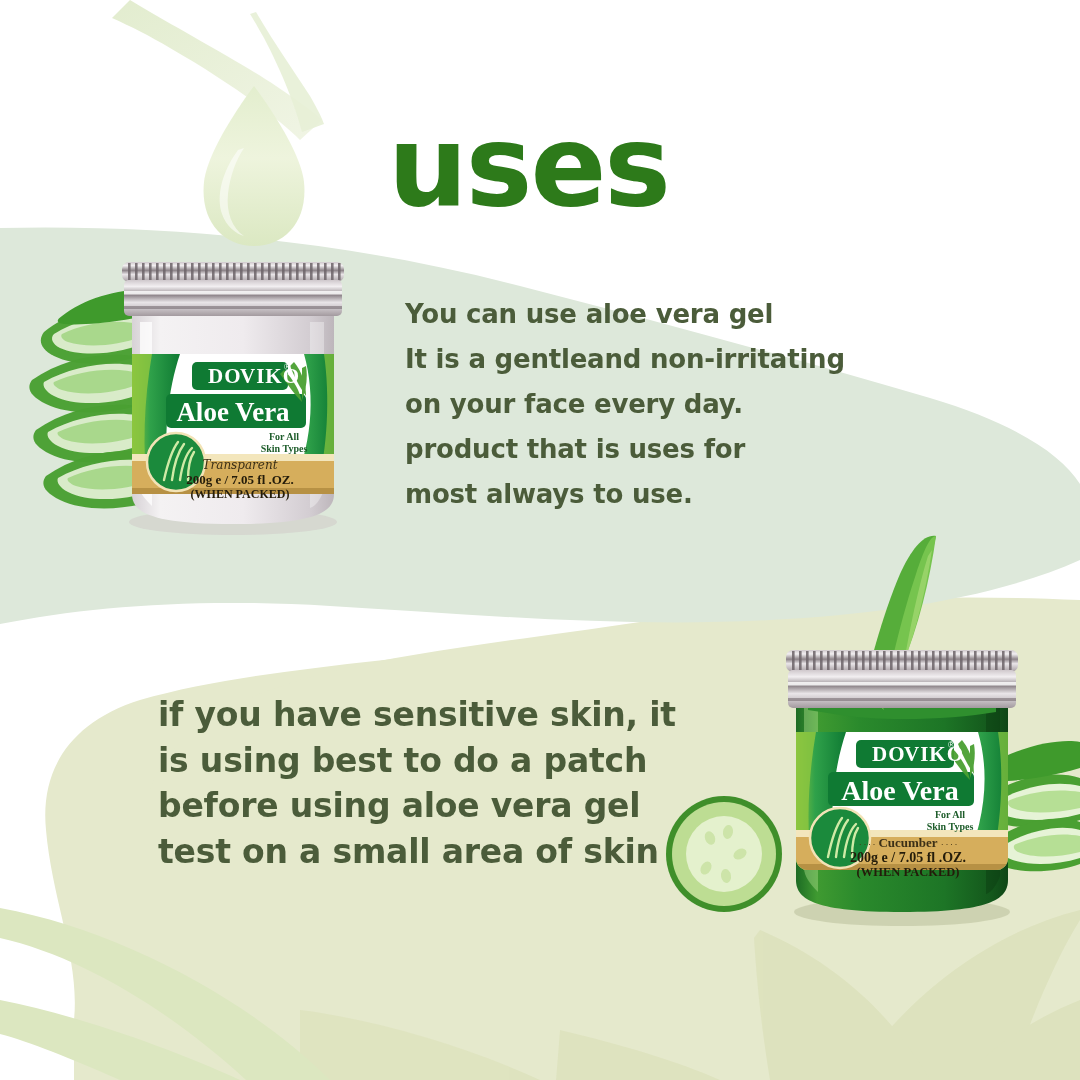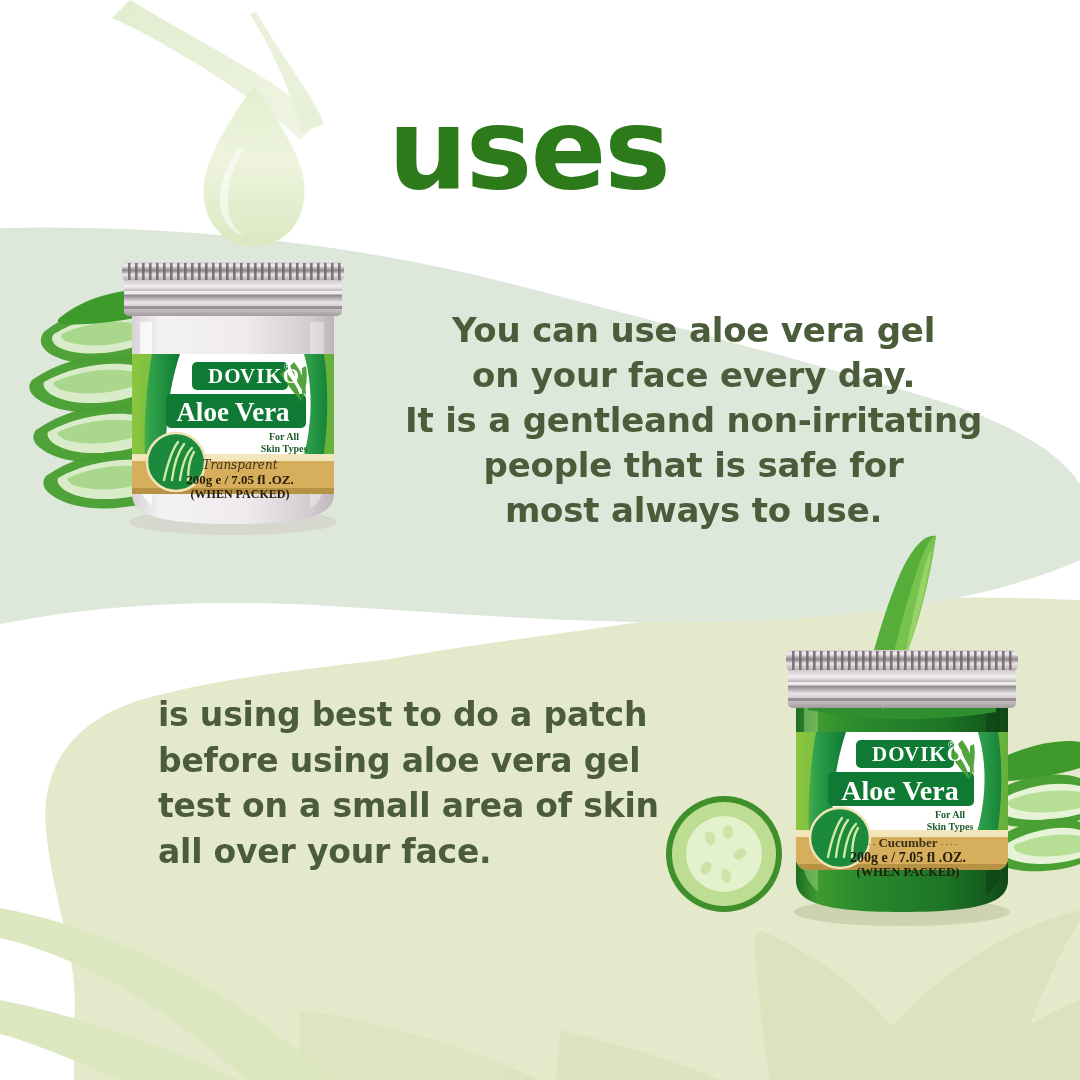--- a/index.html
+++ b/index.html
@@ -5,29 +5,29 @@
   html,body{margin:0;padding:0;}
   body{width:1080px;height:1080px;overflow:hidden;background:#ffffff;
        font-family:"Liberation Sans",sans-serif;}
   .stage{position:relative;width:1080px;height:1080px;overflow:hidden;background:#ffffff;}
 
   
   .bg{position:absolute;inset:0;overflow:hidden;}
   .bg svg{position:absolute;inset:0;width:1080px;height:1080px;display:block;}
 
   
-  .heading{position:absolute;left:388px;top:93px;
+  .heading{position:absolute;left:388px;top:110px;
     font-size:112px;line-height:1;font-weight:700;letter-spacing:-2px;
     color:#2d7a1a;font-family:"DejaVu Sans",sans-serif;}
 
   
   .para{position:absolute;color:#4b5c3a;font-weight:700;
         font-family:"DejaVu Sans",sans-serif;}
   .para div{white-space:pre;}
-  #para-top{left:405px;top:308px;font-size:34px;line-height:45px;letter-spacing:-.2px;text-align:center;}
+  #para-top{left:405px;top:292px;font-size:26px;line-height:45px;letter-spacing:-.2px;}
   #para-bottom{left:158px;top:692px;font-size:33px;line-height:45.5px;letter-spacing:-.2px;}
 
   
   .product{position:absolute;}
   .product svg{display:block;overflow:visible;}
   #product-transparent{left:28px;top:250px;}
   #product-cucumber{left:700px;top:520px;}
 </style>
 </head>
 <body>
@@ -94,31 +94,31 @@
         <path d="M 238 150 C 222 172 216 196 222 214 C 226 226 236 234 244 236
                  C 232 228 226 212 228 194 C 230 176 236 160 244 148 Z" fill="#ffffff" opacity=".55"></path>
       </g>
     </svg>
   </div>
 
   <div class="heading">uses</div>
 
   <div class="para" id="para-top">
     <div>You can use aloe vera gel</div>
+    <div>It is a gentleand non-irritating</div>
     <div>on your face every day.</div>
-    <div>It is a gentleand non-irritating</div>
-    <div>people that is safe for</div>
+    <div>product that is uses for</div>
     <div>most always to use.</div>
   </div>
 
   <div class="para" id="para-bottom">
+    <div>if you have sensitive skin, it</div>
     <div>is using best to do a patch</div>
     <div>before using aloe vera gel</div>
     <div>test on a small area of skin</div>
-    <div>all over your face.</div>
   </div>
 
   <div class="product" id="product-transparent">
     <svg width="360" height="300" viewBox="0 0 360 300" xmlns="http://www.w3.org/2000/svg">
       <defs>
         <linearGradient id="lidA" x1="0" y1="0" x2="0" y2="1">
           <stop offset="0%" stop-color="#cfc8cc"></stop>
           <stop offset="18%" stop-color="#f2eff1"></stop>
           <stop offset="42%" stop-color="#8d8489"></stop>
           <stop offset="62%" stop-color="#e9e5e8"></stop>

